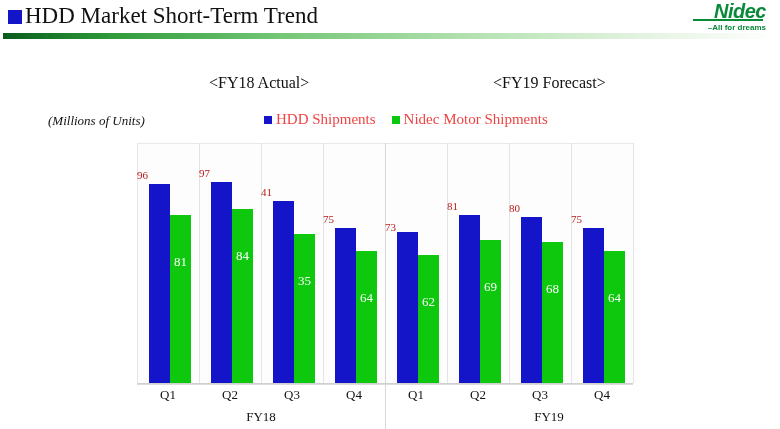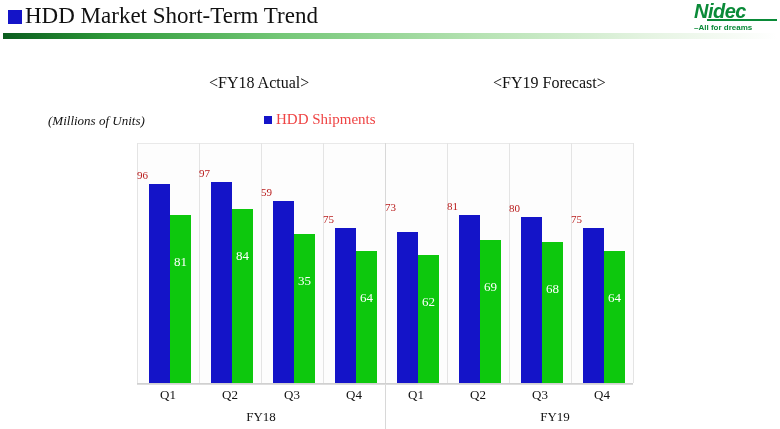--- a/index.html
+++ b/index.html
@@ -40,23 +40,23 @@
   #title-rule {
     position: absolute;
     left: 3px; top: 33px;
     width: 774px; height: 6px;
     background: linear-gradient(to right, #0a5c1e 0%, #2f9b3a 14%, #74c777 36%, #b7e3b4 62%, #e6f4e3 84%, #ffffff 100%);
   }
 
   
   #logo {
     position: absolute;
-    right: 0; top: 2px;
+    right: 14px; top: 2px;
     width: 86px; height: 30px;
-    text-align: left;
+    text-align: right;
   }
   #logo-word {
     display: block;
     font-family: "Liberation Sans", sans-serif;
     font-style: italic;
     font-weight: bold;
     font-size: 20px;
     letter-spacing: -0.5px;
     color: #0a8a38;
     line-height: 19px;
@@ -205,21 +205,21 @@
     color: #111111;
   }
   .axis-fy {
     position: absolute;
     top: 24px;
     text-align: center;
     font-size: 13px;
     color: #111111;
   }
   #axis-fy18 { left: 0;   width: 248px; }
-  #axis-fy19 { left: 250px; width: 248px; padding-left: 44px; }
+  #axis-fy19 { left: 244px; width: 248px; padding-left: 44px; }
   #axis-divider {
     position: absolute;
     left: 248px; top: 0;
     width: 1px; height: 45px;
     background: #d8d8d8;
   }
 </style>
 </head>
 <body>
 
@@ -237,20 +237,24 @@
 
 <div class="section-header" id="header-fy18">&lt;FY18 Actual&gt;</div>
 <div class="section-header" id="header-fy19">&lt;FY19 Forecast&gt;</div>
 
 <div id="units-label">(Millions of Units)</div>
 
 <div id="legend">
   <div class="legend-entry">
     <span class="legend-swatch blue"></span>
     <span class="legend-text">HDD Shipments</span>
+  </div>
+  <div class="legend-entry">
+    <span class="legend-swatch green"></span>
+    <span class="legend-text">Nidec Motor Shipments</span>
   </div>
 </div>
 
 <div id="chart">
   <div id="plot"></div>
   <div id="gridlines">
       <div class="gridline" style="left: 0px;"></div>
       <div class="gridline" style="left: 62px;"></div>
       <div class="gridline" style="left: 124px;"></div>
       <div class="gridline" style="left: 186px;"></div>
@@ -274,37 +278,37 @@
           <div class="bar blue" style="height: 200.69px;"></div>
           <div class="bar green" style="height: 173.793px;"></div>
           <div class="value-top" style="bottom: 203.69px;">97</div>
           <div class="value-in" style="bottom: 118.793px;">84</div>
         </div>
       </div>
       <div class="cell" style="left: 124px;">
         <div class="bars">
           <div class="bar blue" style="height: 182.069px;"></div>
           <div class="bar green" style="height: 148.966px;"></div>
-          <div class="value-top" style="bottom: 185.069px;">59</div>
+          <div class="value-top" style="bottom: 185.069px;">41</div>
           <div class="value-in" style="bottom: 93.9655px;">35</div>
         </div>
       </div>
       <div class="cell" style="left: 186px;">
         <div class="bars">
           <div class="bar blue" style="height: 155.172px;"></div>
           <div class="bar green" style="height: 132.414px;"></div>
           <div class="value-top" style="bottom: 158.172px;">75</div>
           <div class="value-in" style="bottom: 77.4138px;">64</div>
         </div>
       </div>
       <div class="cell" style="left: 248px;">
         <div class="bars">
           <div class="bar blue" style="height: 151.034px;"></div>
           <div class="bar green" style="height: 128.276px;"></div>
-          <div class="value-top" style="bottom: 170px; margin-top: 40px;">73</div>
+          <div class="value-top" style="bottom: 150px; margin-top: 40px;">73</div>
           <div class="value-in" style="bottom: 73.2759px;">62</div>
         </div>
       </div>
       <div class="cell" style="left: 310px;">
         <div class="bars">
           <div class="bar blue" style="height: 167.586px;"></div>
           <div class="bar green" style="height: 142.759px;"></div>
           <div class="value-top" style="bottom: 170.586px;">81</div>
           <div class="value-in" style="bottom: 87.7586px;">69</div>
         </div>

